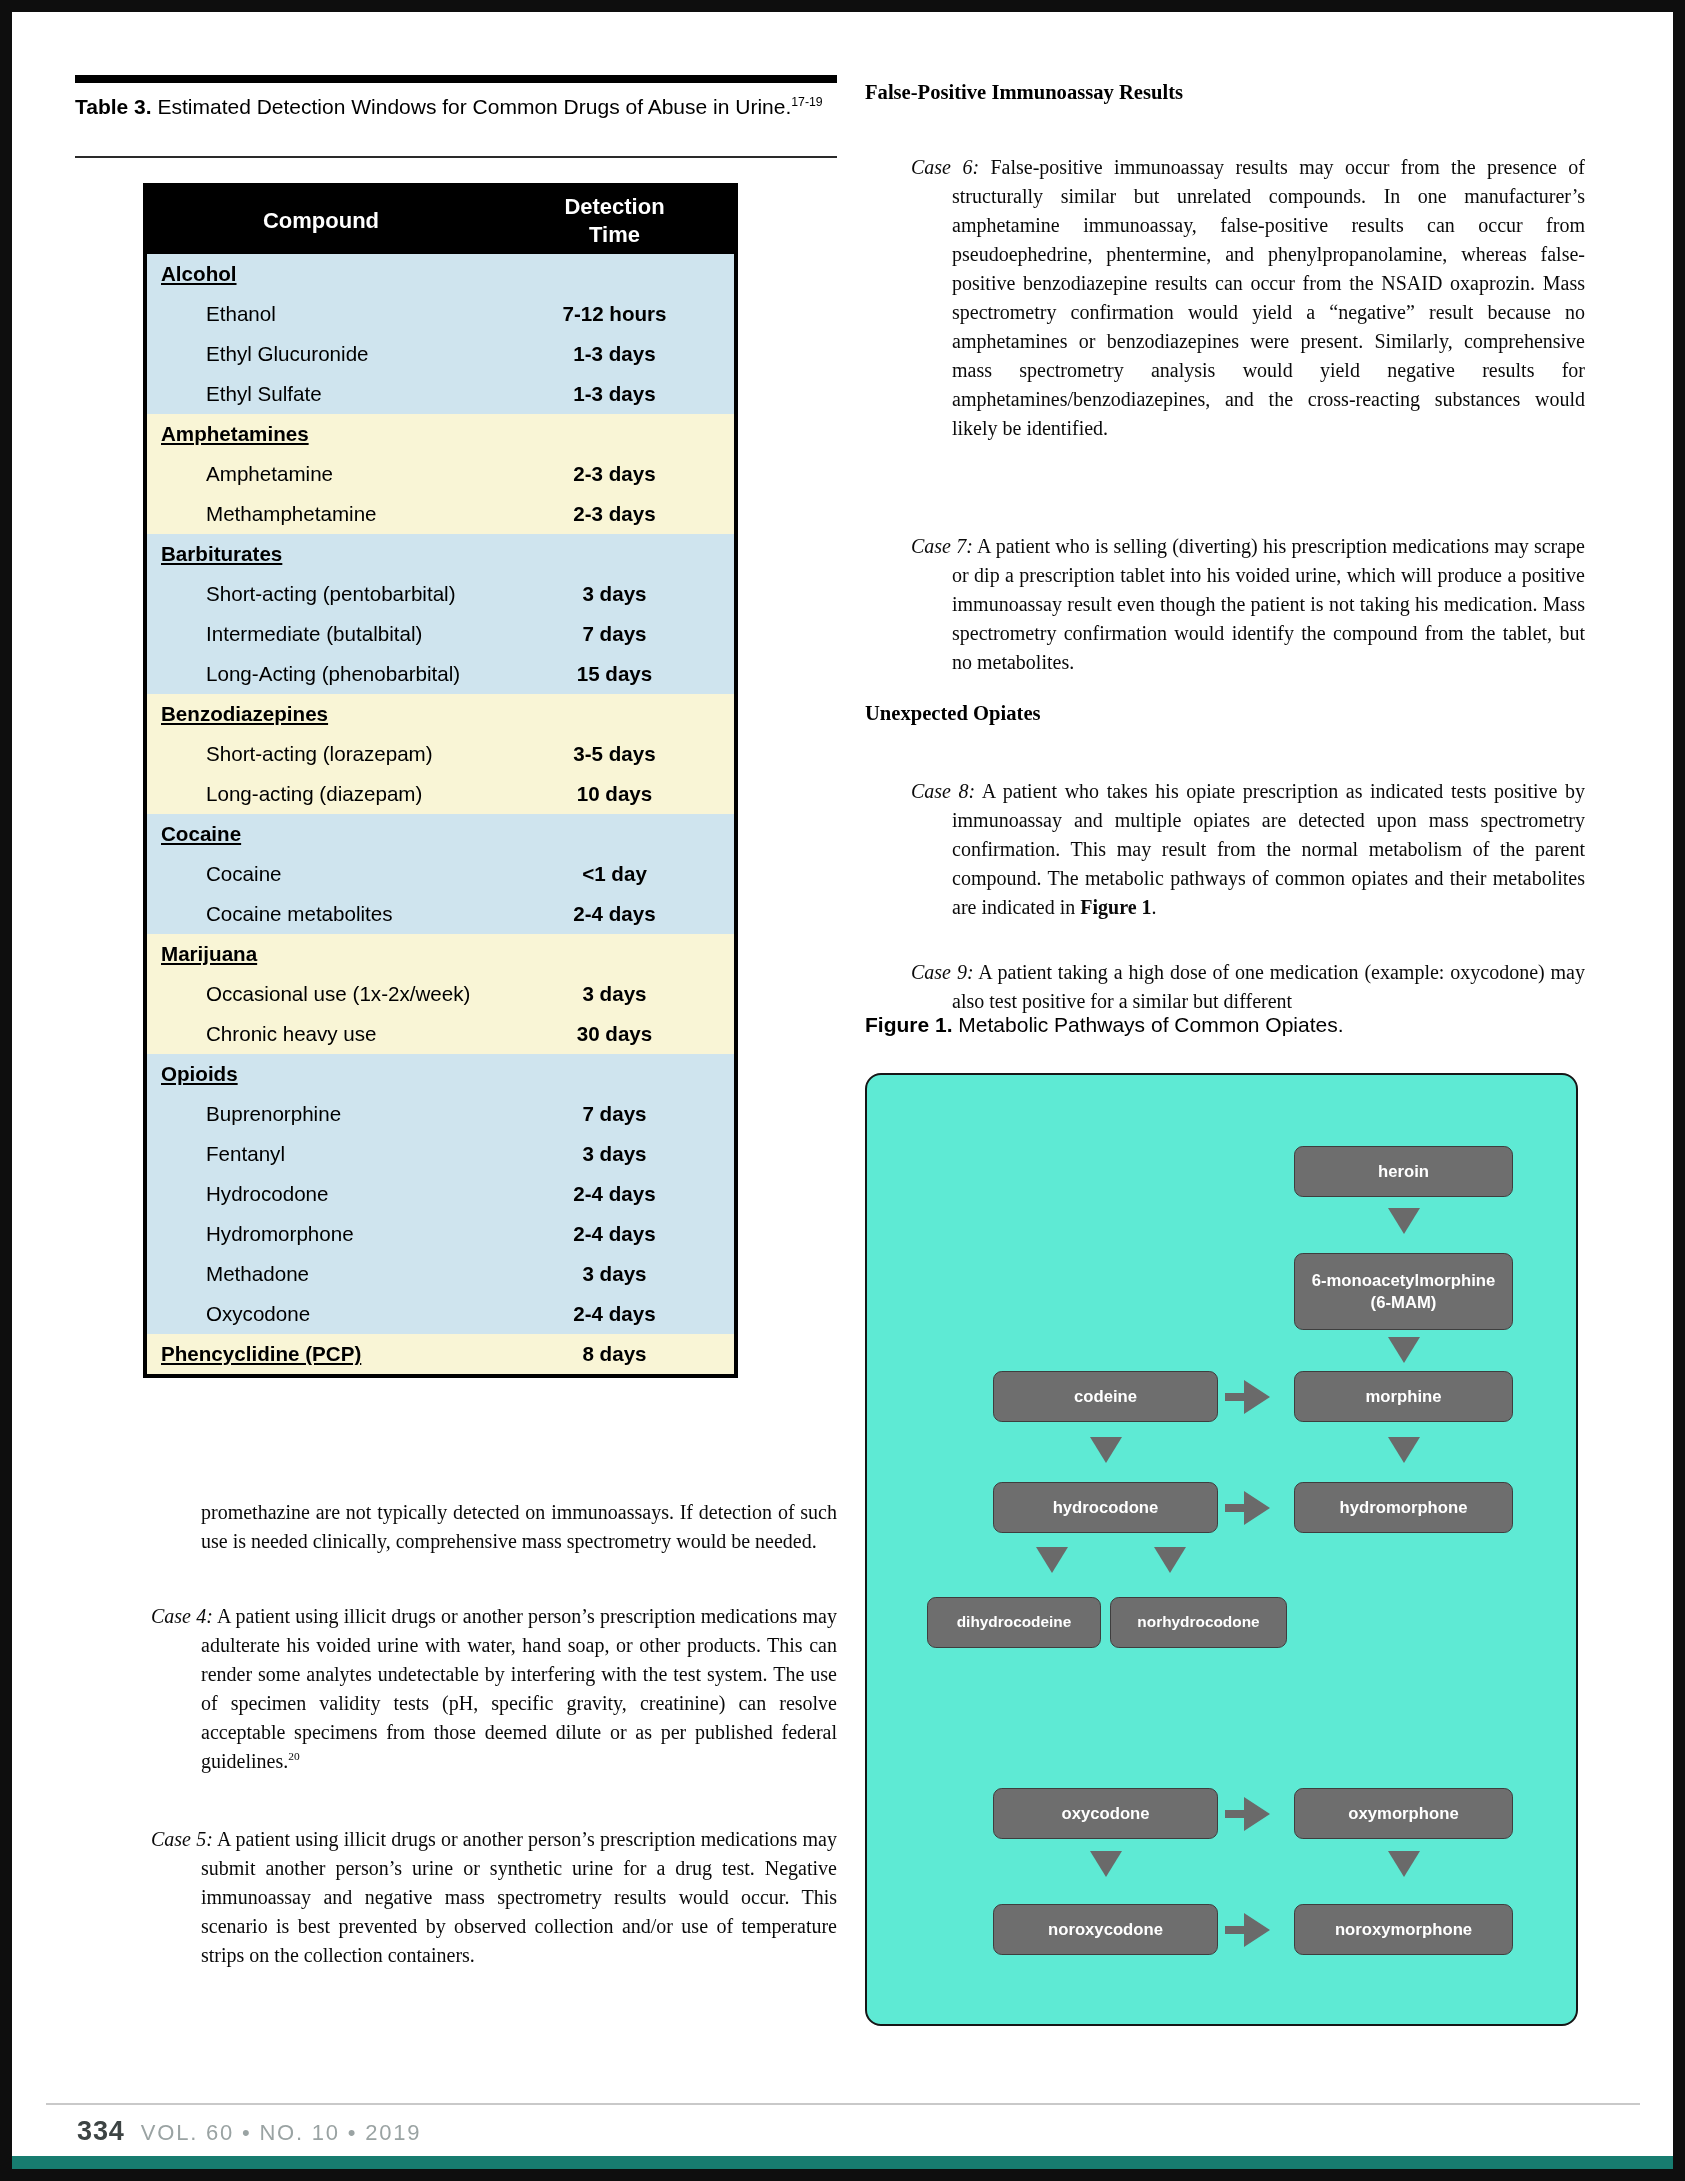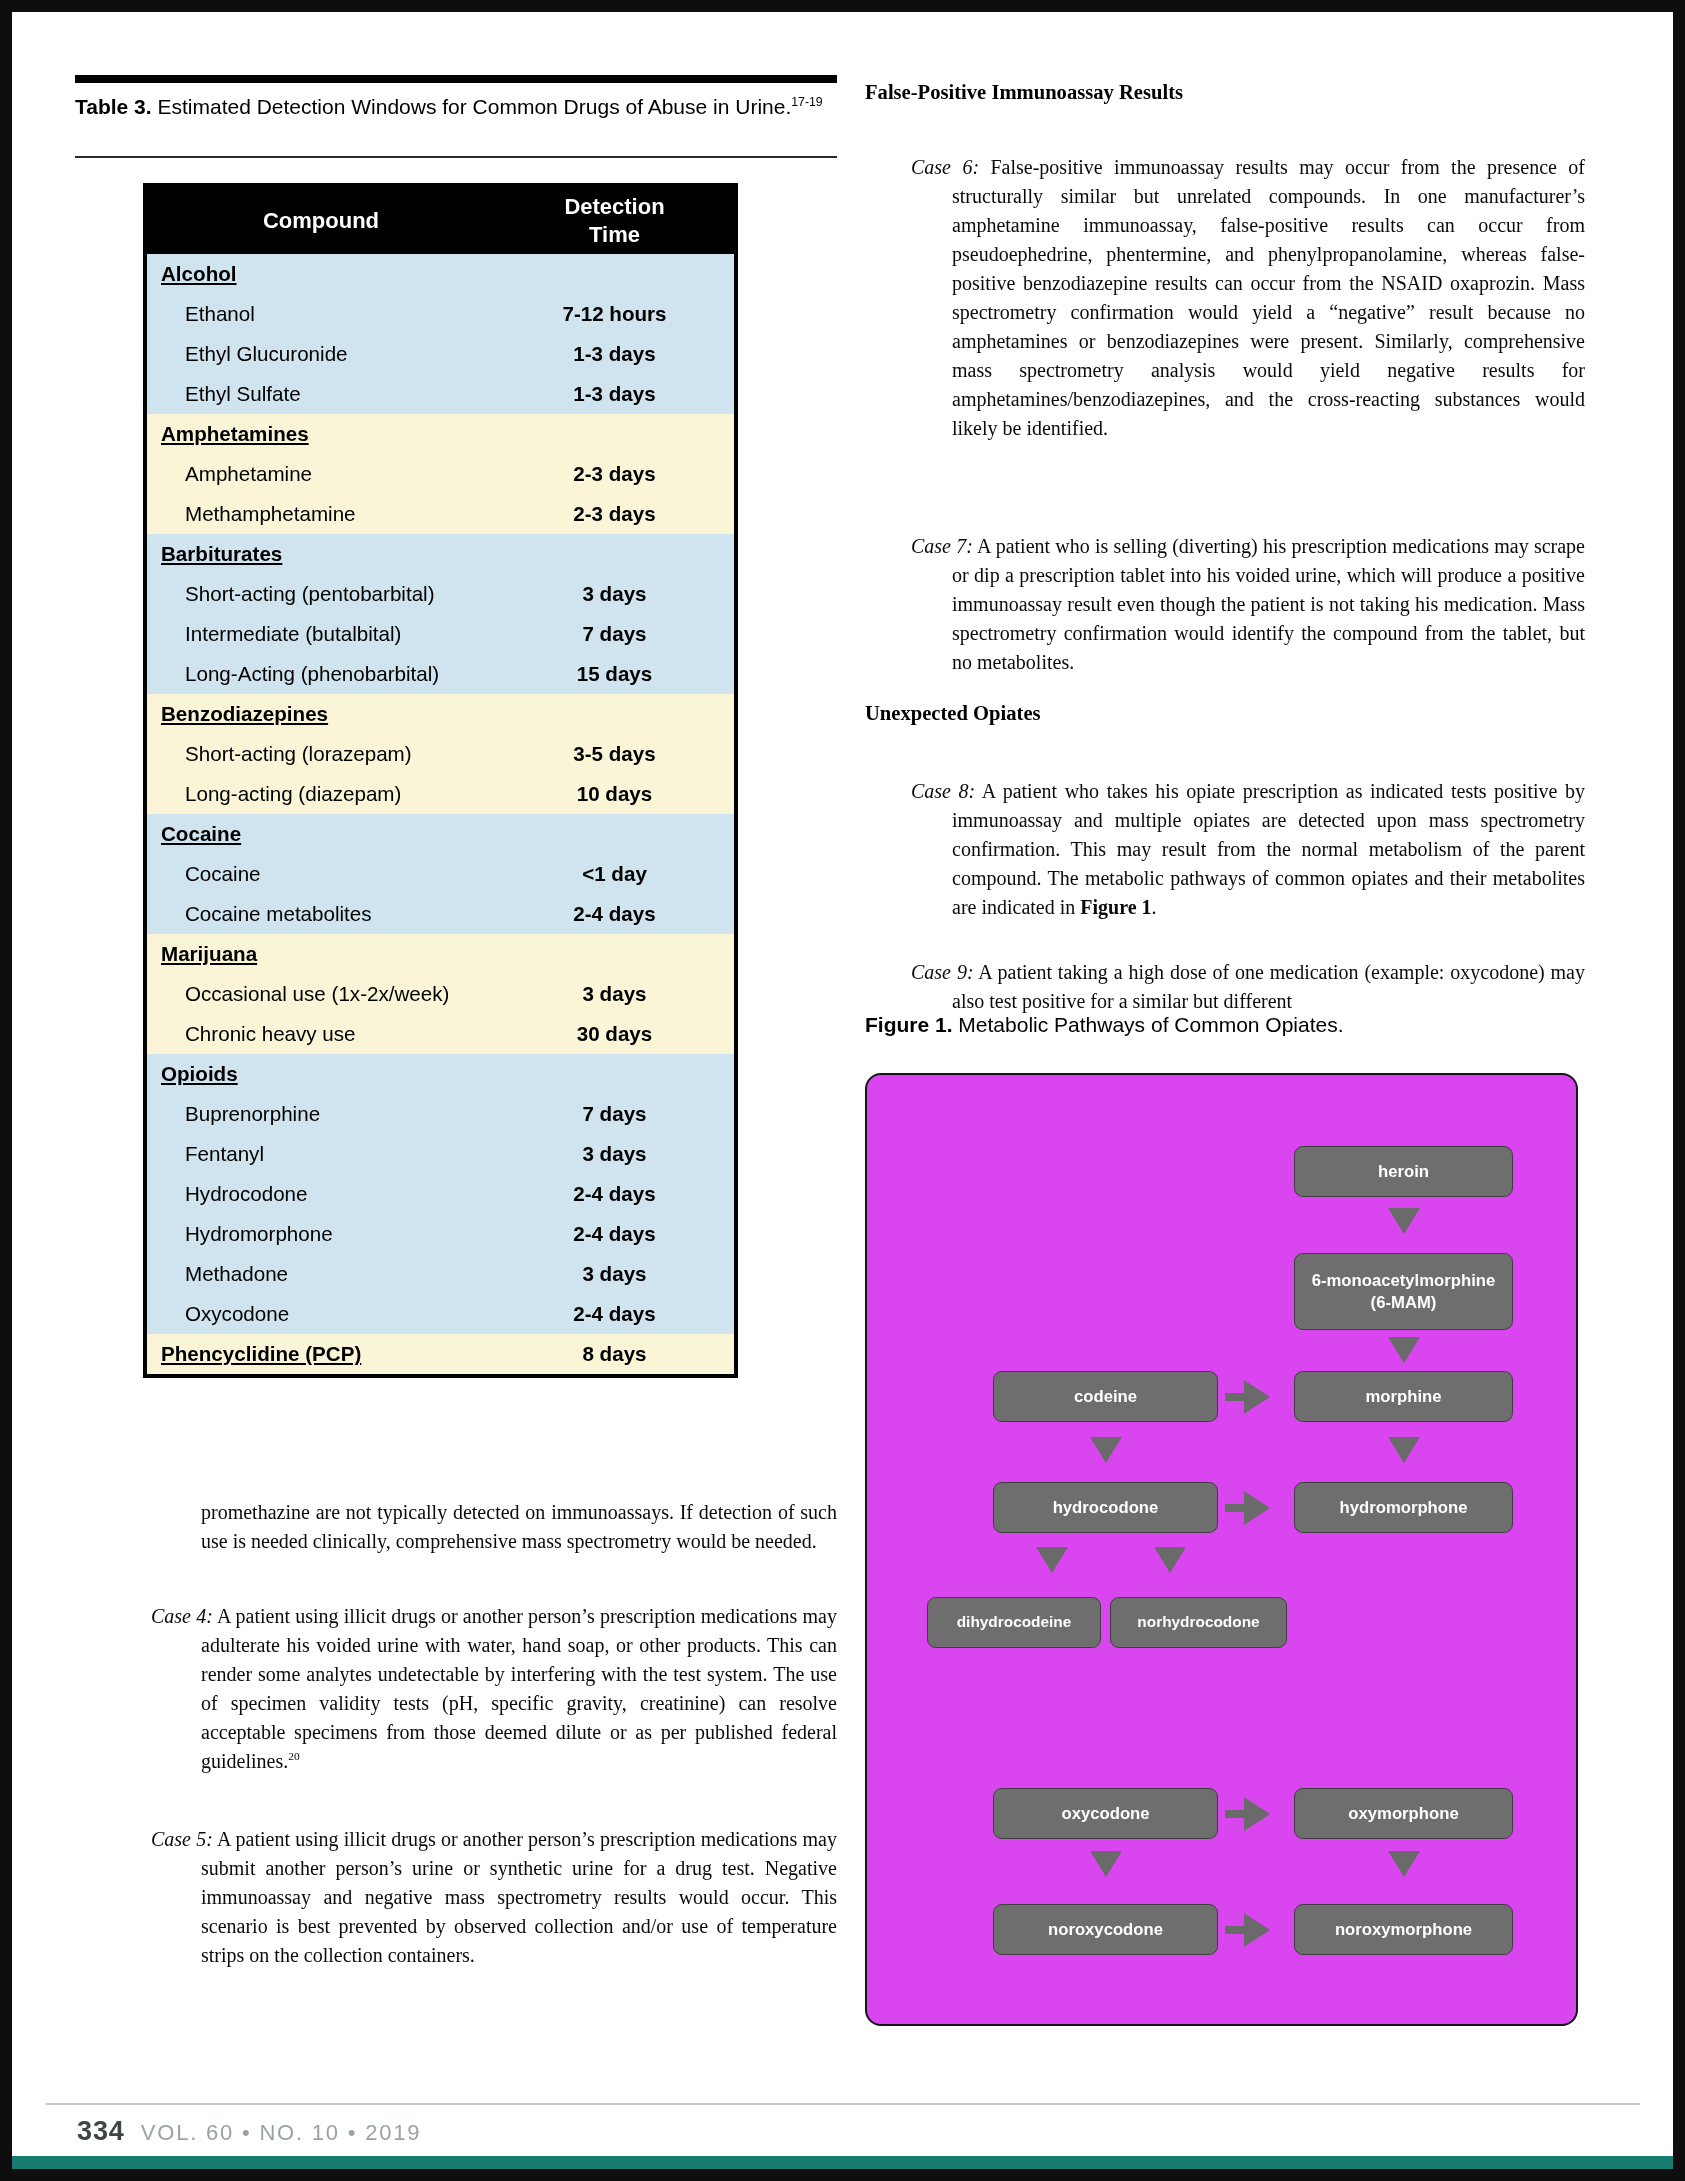--- a/index.html
+++ b/index.html
@@ -21,21 +21,21 @@
   .th     { display:flex; align-items:center; justify-content:center; text-align:center; }
   .th.c1  { flex:1; }
   .th.c2  { width:239px; }
   .th.c2 span { display:block; max-width:132px; line-height:1.25; }
   .trow   { display:flex; height:40px; align-items:center; font-size:20.6px; color:#000; }
   .tone-blue  { background:#cfe4ee; }
   .tone-cream { background:#f9f5d6; }
   .tcell.c1 { flex:1; padding-left:14px; box-sizing:border-box; white-space:nowrap; }
   .tcell.c2 { width:239px; text-align:center; font-weight:700; }
   .tcell.cat  { font-weight:700; text-decoration:underline; }
-  .tcell.item { padding-left:38px; }
+  .tcell.item { padding-left:59px; }
 
   
   .para { position:absolute; text-align:justify; font-size:20px; line-height:29px; }
   .lcol { left:75px;  width:762px; }
   .rcol { left:865px; width:720px; }
   .hang-l { padding-left:126px; text-indent:-50px; box-sizing:border-box; }
   .hang-r { padding-left:87px;  text-indent:-41px; box-sizing:border-box; }
   .cont   { padding-left:126px; box-sizing:border-box; }
   .lbl    { font-style:italic; }
   .para sup { font-size:11.4px; line-height:0; }
@@ -50,21 +50,21 @@
   #p-case7      { top:512px; }
   #h-unexpected { top:702px; }
   #p-case8      { top:757px; }
   #p-case9      { top:938px; }
 
   
   #fig-caption { position:absolute; left:865px; top:1013px; width:720px;
                  font-family:"Liberation Sans", sans-serif; font-size:21px; color:#000; }
   #fig-caption .b { font-weight:700; }
   #figure { position:absolute; left:865px; top:1073px; width:713px; height:953px;
-            background:#d946ef; border:2.6px solid #161616; border-radius:16px; box-sizing:border-box; }
+            background:#5eead4; border:2.6px solid #161616; border-radius:16px; box-sizing:border-box; }
   .node { position:absolute; background:#6e6e6e; border:1.8px solid #3e3e3e; border-radius:8.8px;
           color:#fff; font-family:"Liberation Sans", sans-serif; font-weight:700; font-size:16.7px;
           display:flex; align-items:center; justify-content:center; text-align:center;
           box-sizing:border-box; padding:3.5px 8.8px; line-height:1.3; }
   .n-heroin        { left:427px; top:71px;  width:219px; height:51px; }
   .n-mam           { left:427px; top:178px; width:219px; height:77px; }
   .n-codeine       { left:126px; top:296px; width:225px; height:51px; }
   .n-morphine      { left:427px; top:296px; width:219px; height:51px; }
   .n-hydrocodone   { left:126px; top:407px; width:225px; height:51px; }
   .n-hydromorphone { left:427px; top:407px; width:219px; height:51px; }

